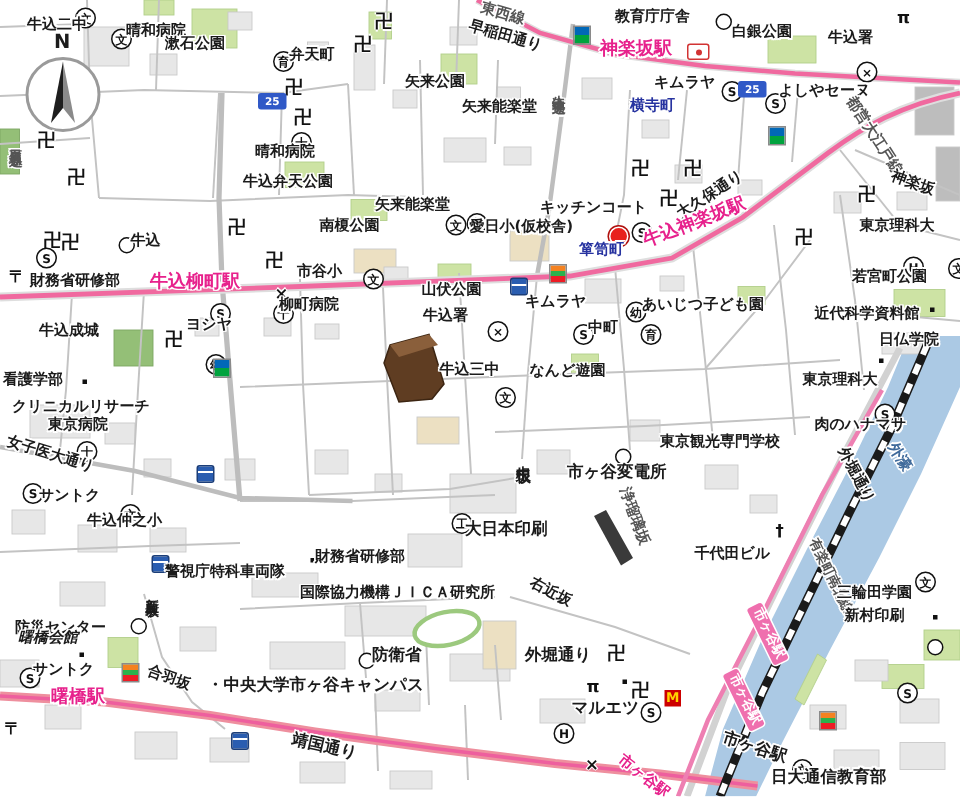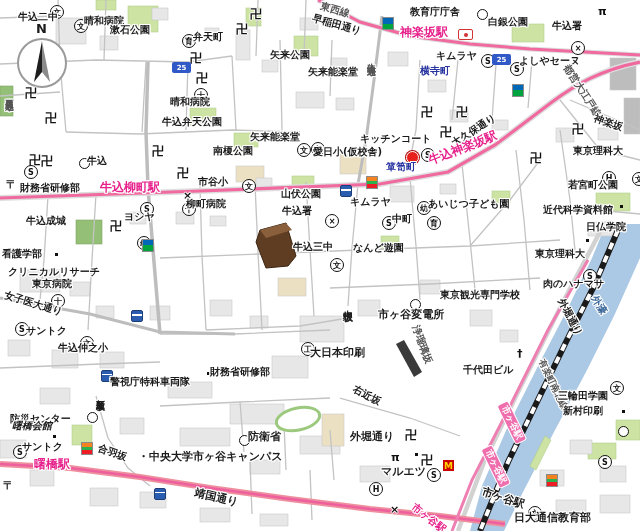--- a/index.html
+++ b/index.html
@@ -362,20 +362,21 @@
       <span class="lbl" style="left: 440px; top: 290px;">東京観光専門学校</span>
       <span class="lbl" style="left: 543px; top: 279px;">肉のハナマサ</span>
       <span class="lbl s11" style="left: 378px; top: 309px;">市ヶ谷変電所</span>
       <span class="lbl vert" style="left: 342px; top: 302px;">中根坂</span>
       <span class="lbl gray2" style="left: 420px; top: 324px; transform: rotate(70deg);">浄瑠璃坂</span>
       <span class="lbl s11" style="left: 310px; top: 347px;">大日本印刷</span>
       <span class="lbl" style="left: 463px; top: 365px;">千代田ビル</span>
       <span class="lbl" style="left: 565px; top: 297px; transform: rotate(62deg);">外堀通り</span>
       <span class="lbl water-label" style="left: 598px; top: 294px; transform: rotate(58deg);">外濠</span>
       <span class="lbl" style="left: 210px; top: 367px;">財務省研修部</span>
+      <span class="lbl" style="left: 200px; top: 391px;">国際協力機構ＪＩＣＡ研究所</span>
       <span class="lbl" style="left: 356px; top: 384px; transform: rotate(28deg);">右近坂</span>
       <span class="lbl vert s9" style="left: 95px; top: 392px;">新五段坂</span>
       <span class="lbl" style="left: 10px; top: 414px;">防災センター</span>
       <span class="lbl" style="left: 12px; top: 421px; font-style: italic;">曙橋会館</span>
       <span class="lbl" style="left: 22px; top: 442px;">サントク</span>
       <span class="lbl sta s12" style="left: 34px; top: 458px;">曙橋駅</span>
       <span class="lbl" style="left: 100px; top: 443px; transform: rotate(20deg);">合羽坂</span>
       <span class="lbl s11" style="left: 138px; top: 451px;">・中央大学市ヶ谷キャンパス</span>
       <span class="lbl s11" style="left: 248px; top: 431px;">防衛省</span>
       <span class="lbl s11" style="left: 350px; top: 431px;">外堀通り</span>

